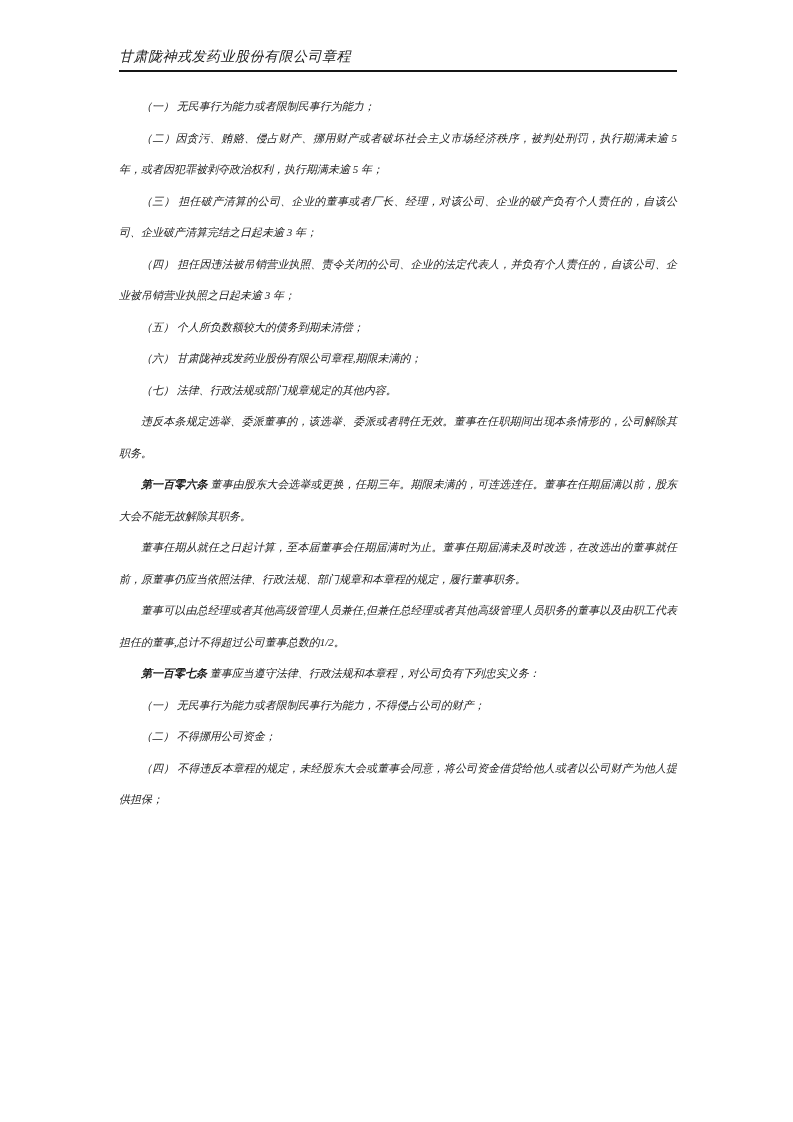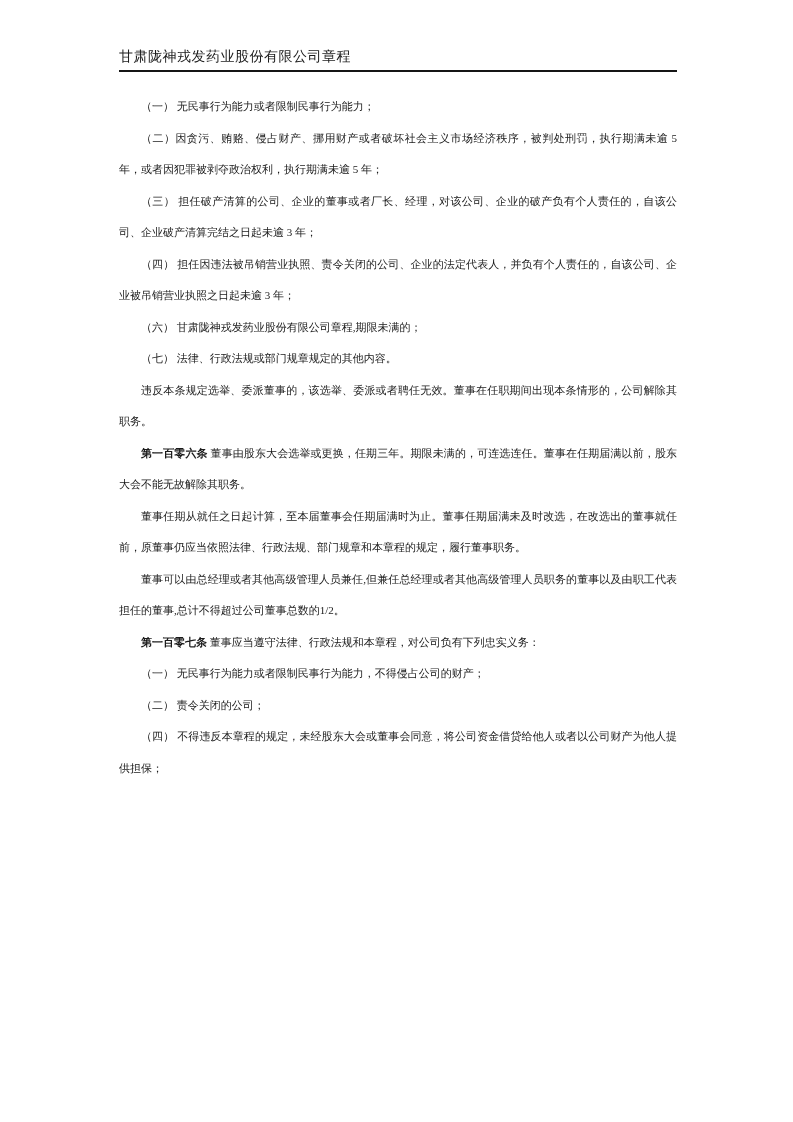--- a/index.html
+++ b/index.html
@@ -8,20 +8,21 @@
     background: #ffffff;
   }
   .page {
     position: relative;
     width: 793px;
     height: 876px;
     background: #ffffff;
     font-family: "Liberation Serif", "DejaVu Serif", serif;
     color: #1a1a1a;
     overflow: hidden;
+    font-style: italic;
   }
   .page-header {
     position: absolute;
     left: 119px;
     width: 558px;
     top: 48px;
     border-bottom: 2.5px solid #151515;
     padding-bottom: 4px;
     font-size: 14px;
     line-height: 18px;
@@ -61,29 +62,30 @@
 
   <header class="page-header">
     <span>甘肃陇神戎发药业股份有限公司章程</span>
   </header>
 
   <main class="doc-body">
     <p><span>（一） 无民事行为能力或者限制民事行为能力；</span></p>
     <p><span>（二）因贪污、贿赂、侵占财产、挪用财产或者破坏社会主义市场经济秩序，被判处刑罚，执行期满未逾 5 年，或者因犯罪被剥夺政治权利，执行期满未逾 5 年；</span></p>
     <p><span>（三） 担任破产清算的公司、企业的董事或者厂长、经理，对该公司、企业的破产负有个人责任的，自该公司、企业破产清算完结之日起未逾 3 年；</span></p>
     <p><span>（四） 担任因违法被吊销营业执照、责令关闭的公司、企业的法定代表人，并负有个人责任的，自该公司、企业被吊销营业执照之日起未逾 3 年；</span></p>
+    <p><span>（五） 个人所负数额较大的债务到期未清偿；</span></p>
     <p><span>（六） 甘肃陇神戎发药业股份有限公司章程,期限未满的；</span></p>
     <p><span>（七） 法律、行政法规或部门规章规定的其他内容。</span></p>
     <p><span>违反本条规定选举、委派董事的，该选举、委派或者聘任无效。董事在任职期间出现本条情形的，公司解除其职务。</span></p>
     <p><strong>第一百零六条 </strong><span>董事由股东大会选举或更换，任期三年。期限未满的，可连选连任。董事在任期届满以前，股东大会不能无故解除其职务。</span></p>
     <p><span>董事任期从就任之日起计算，至本届董事会任期届满时为止。董事任期届满未及时改选，在改选出的董事就任前，原董事仍应当依照法律、行政法规、部门规章和本章程的规定，履行董事职务。</span></p>
     <p><span>董事可以由总经理或者其他高级管理人员兼任,但兼任总经理或者其他高级管理人员职务的董事以及由职工代表担任的董事,总计不得超过公司董事总数的1/2。</span></p>
     <p><strong>第一百零七条 </strong><span>董事应当遵守法律、行政法规和本章程，对公司负有下列忠实义务：</span></p>
     <p><span>（一） 无民事行为能力或者限制民事行为能力，不得侵占公司的财产；</span></p>
-    <p><span>（二） 责令关闭的公司；</span></p>
+    <p><span>（二） 不得挪用公司资金；</span></p>
     <p><span>（四） 不得违反本章程的规定，未经股东大会或董事会同意，将公司资金借贷给他人或者以公司财产为他人提供担保；</span></p>
   </main>
 
   <footer class="page-footer">
     <span>24</span>
   </footer>
 
 </div>
 
 </body></html>

